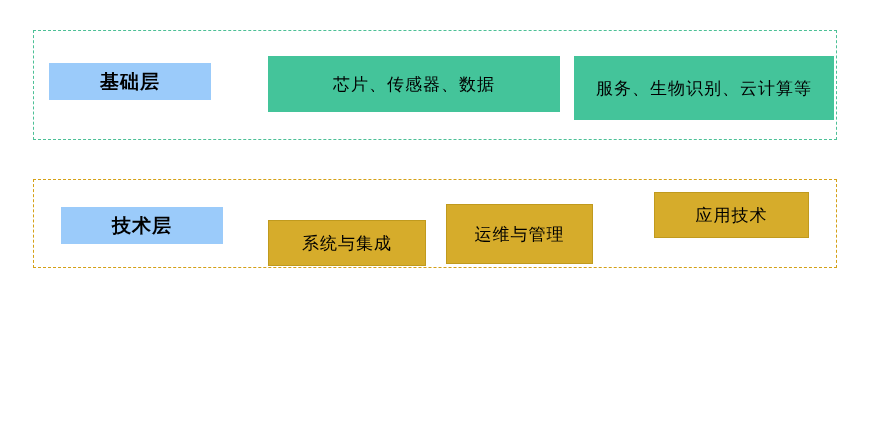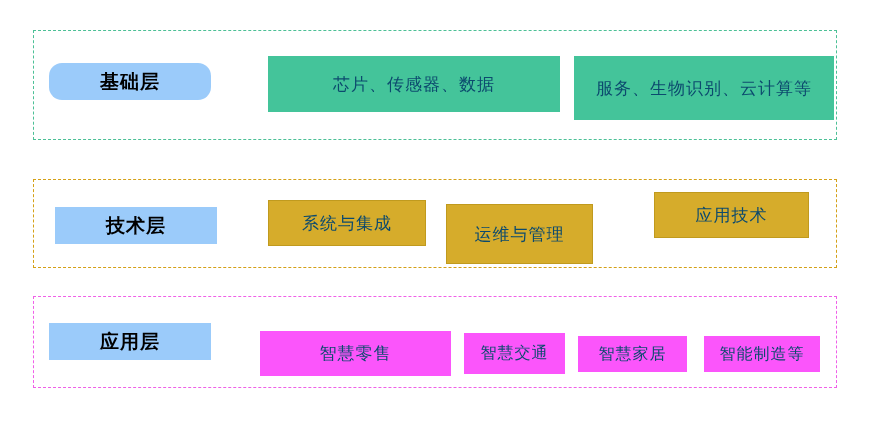--- a/index.html
+++ b/index.html
@@ -40,54 +40,53 @@
     font-weight: bold;
     letter-spacing: 1px;
     white-space: nowrap;
   }
   .node-box {
     position: absolute;
     box-sizing: border-box;
     display: flex;
     align-items: center;
     justify-content: center;
-    color: #0c4a6e;
+    color: #000000;
     white-space: nowrap;
     letter-spacing: 1px;
   }
 
   
   #band-foundation {
     left: 33px; top: 30px;
     width: 804px; height: 110px;
     border: 1.5px dashed #4CC096;
   }
   #label-foundation {
     left: 15px; top: 32px;
     width: 162px; height: 37px;
     background: #9BCBFA;
     font-size: 19px;
-    border-radius: 13px;
   }
   #node-chip        { left: 234px; top: 25px; width: 292px; height: 56px; background: #44C49A; font-size: 17px; }
   #node-service     { left: 540px; top: 25px; width: 260px; height: 64px; background: #44C49A; font-size: 17px; }
 
   
   #band-technology {
     left: 33px; top: 179px;
     width: 804px; height: 89px;
     border: 1.5px dashed #D4A017;
   }
   #label-technology {
-    left: 21px; top: 27px;
+    left: 27px; top: 27px;
     width: 162px; height: 37px;
     background: #9BCBFA;
     font-size: 19px;
   }
-  #node-sysint  { left: 234px; top: 20px; width: 158px; height: 46px; background: #D6AC2B; border: 1.5px solid #C09A1E; font-size: 17px; }
+  #node-sysint  { left: 234px; top: 40px; width: 158px; height: 46px; background: #D6AC2B; border: 1.5px solid #C09A1E; font-size: 17px; }
   #node-opsmgmt { left: 412px; top: 24px; width: 147px; height: 60px; background: #D6AC2B; border: 1.5px solid #C09A1E; font-size: 17px; }
   #node-apptech { left: 620px; top: 12px; width: 155px; height: 46px; background: #D6AC2B; border: 1.5px solid #C09A1E; font-size: 17px; }
 
   
   #band-application {
     left: 33px; top: 296px;
     width: 804px; height: 92px;
     border: 1.5px dashed #F060E8;
   }
   #label-application {
@@ -116,23 +115,14 @@
 
   <div class="layer-band" id="band-technology">
     <div class="layer-inner">
       <div class="layer-label" id="label-technology">技术层</div>
       <div class="node-box" id="node-sysint">系统与集成</div>
       <div class="node-box" id="node-opsmgmt">运维与管理</div>
       <div class="node-box" id="node-apptech">应用技术</div>
     </div>
   </div>
 
-  <div class="layer-band" id="band-application">
-    <div class="layer-inner">
-      <div class="layer-label" id="label-application">应用层</div>
-      <div class="node-box" id="node-retail">智慧零售</div>
-      <div class="node-box" id="node-traffic">智慧交通</div>
-      <div class="node-box" id="node-home">智慧家居</div>
-      <div class="node-box" id="node-mfg">智能制造等</div>
-    </div>
-  </div>
 
 </div>
 
 </body></html>

